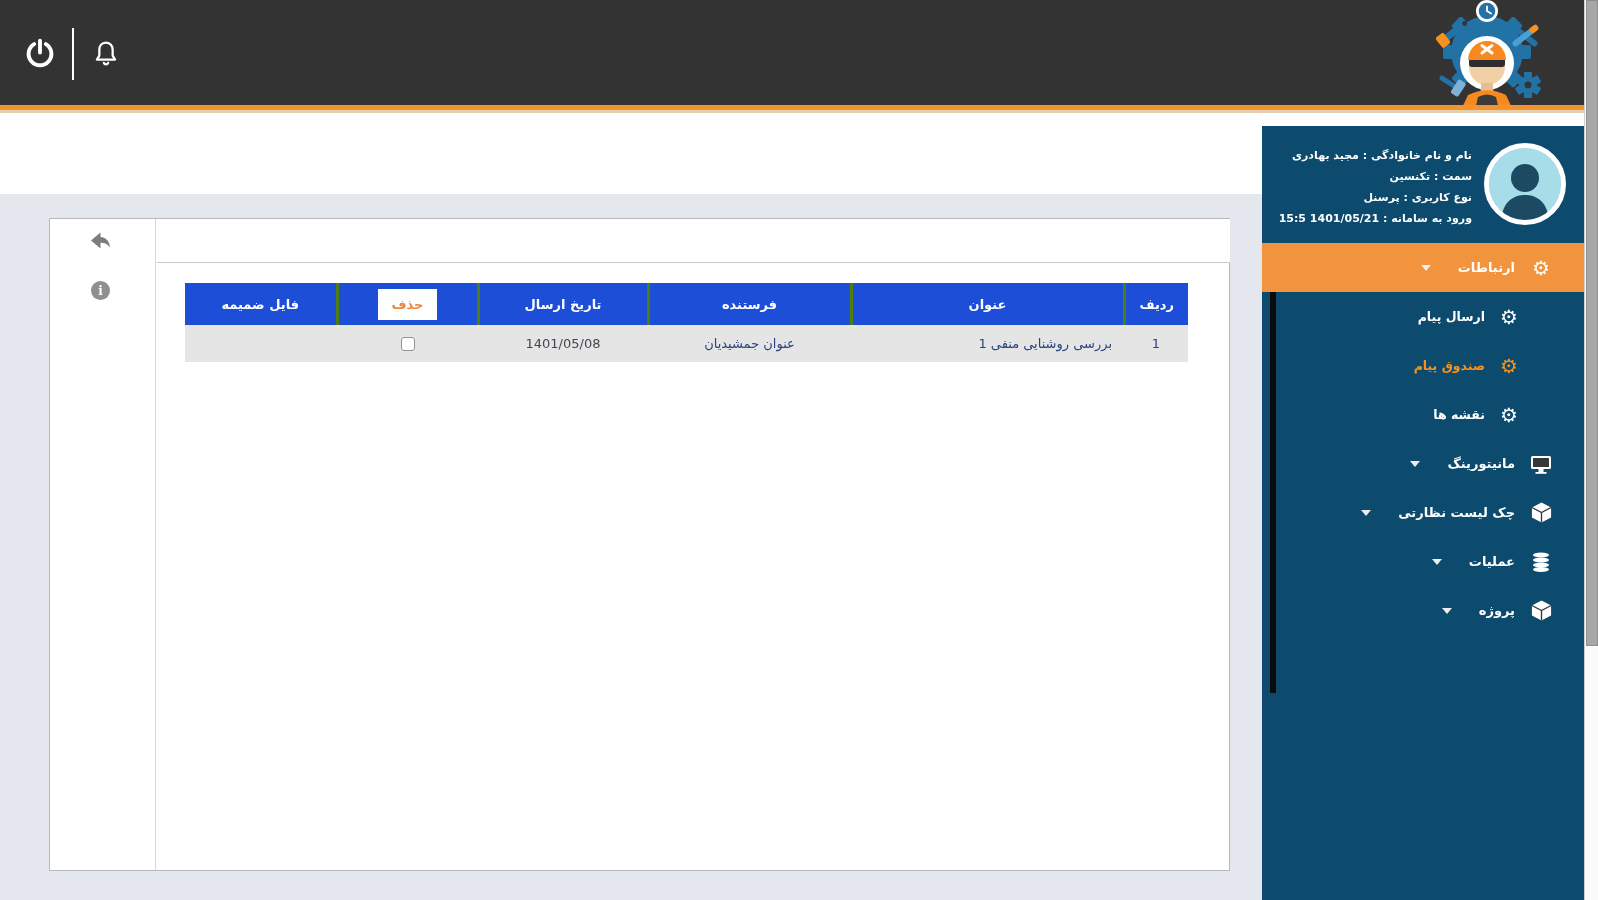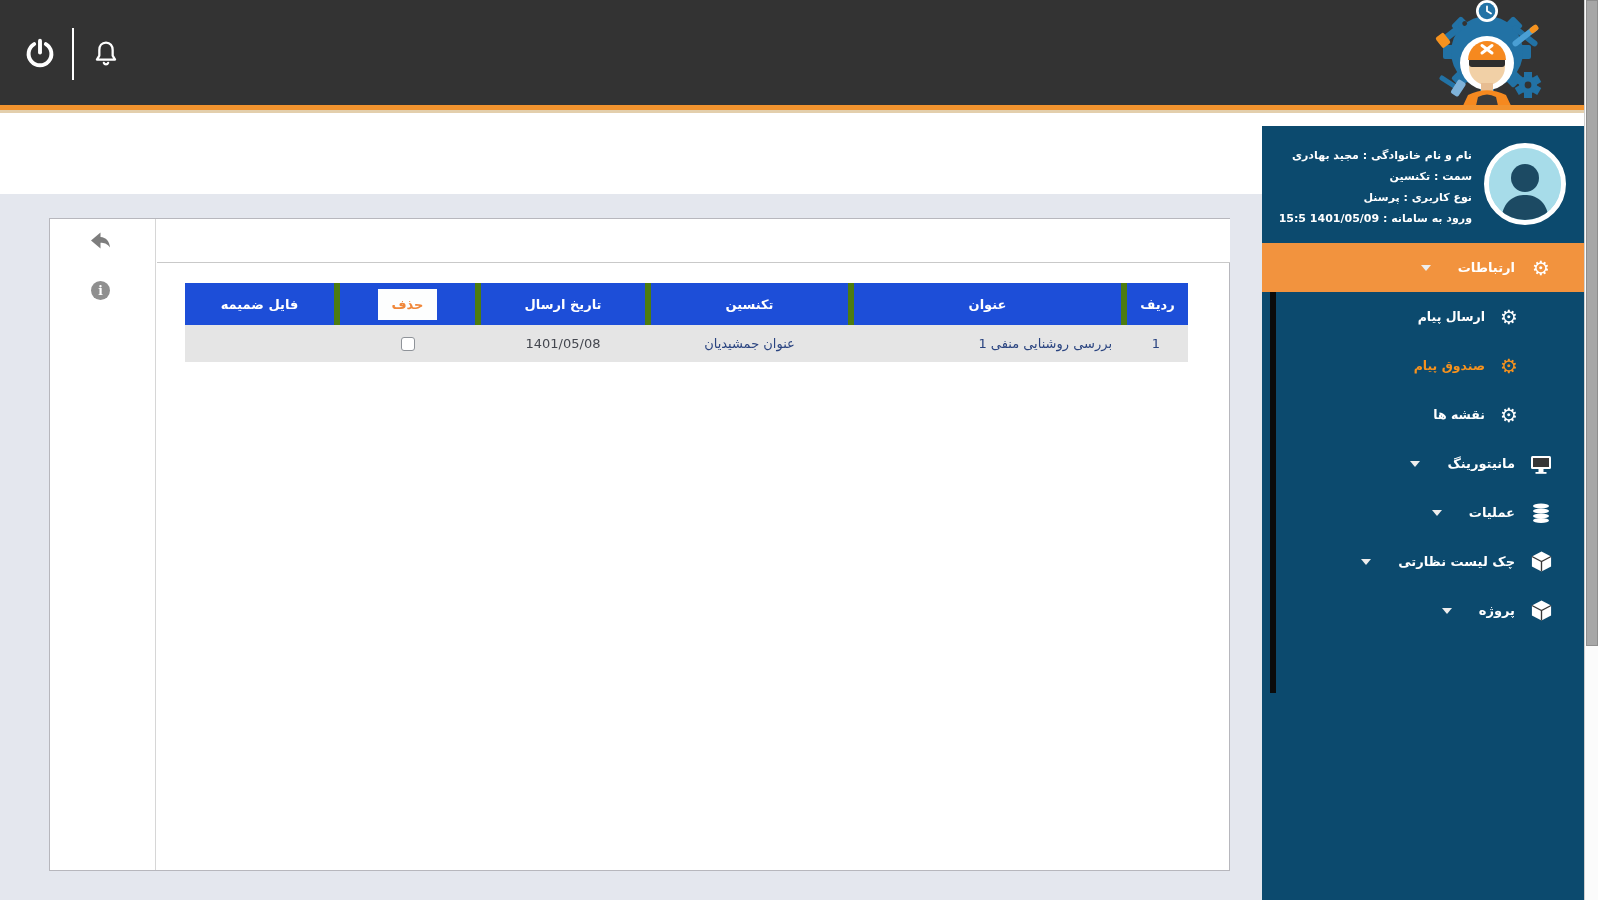--- a/index.html
+++ b/index.html
@@ -45,21 +45,21 @@
   .card-toolbar {
     position:absolute; left:107px; top:0; width:1073px; height:44px;
     border-bottom:1px solid #c9c9c9; background:#ffffff;
   }
   .table-wrap { position:absolute; left:135px; top:64px; width:1003px; }
   table.msg-table { width:1003px; border-collapse:collapse; table-layout:fixed; direction:rtl; }
   .msg-table th {
     background:#1d4ed8; color:#ffffff; height:42px;
     font-size:13px; font-weight:bold; text-align:center; vertical-align:middle;
   }
-  .msg-table th { border-left:6px solid #4d7c0f; }
+  .msg-table th { border-left:3px solid #4d7c0f; }
   .msg-table th:last-child { border-left:none; }
   .msg-table td {
     background:#e5e5e5; height:37px; font-size:13px; color:#2a4480;
     text-align:center; vertical-align:middle;
   }
   .msg-table td.cell-title { text-align:right; padding-right:12px; cursor:pointer; }
   .msg-table td.cell-date { color:#44474f; }
   .delete-header-btn {
     display:inline-block; background:#fdfefe; color:#f0873a;
     font-size:13px; font-weight:bold; font-family:inherit;
@@ -228,21 +228,21 @@
             <col style="width:273px">
             <col style="width:203px">
           <col style="width:170px">
             <col style="width:141px">
             <col style="width:152px">
         </colgroup>
         <thead>
           <tr>
             <th>ردیف</th>
             <th>عنوان</th>
-            <th>تکنسین</th>
+            <th>فرستنده</th>
             <th>تاریخ ارسال</th>
             <th>
               <button class="delete-header-btn">حذف</button>
             </th>
             <th>فایل ضمیمه</th>
           </tr>
         </thead>
         <tbody>
           <tr>
             <td>1</td>
@@ -269,21 +269,21 @@
         <circle cx="36" cy="36" r="36" fill="#a7dce9"></circle>
         <path d="M0 36 a36 36 0 0 1 72 0 L72 20 A36 36 0 0 0 0 20 Z" fill="#bde7f1"></path>
         <circle cx="36" cy="30" r="14" fill="#1c4a63"></circle>
         <path d="M12 72 C14 52 26 47 36 47 C46 47 58 52 60 72 Z" fill="#1c4a63"></path>
       </svg>
     </div>
     <div class="user-lines">
       <div>نام و نام خانوادگی : مجید بهادری</div>
       <div>سمت : تکنسین</div>
       <div>نوع کاربری : پرسنل</div>
-      <div>ورود به سامانه : 1401/05/09 15:5</div>
+      <div>ورود به سامانه : 1401/05/21 15:5</div>
     </div>
   </div>
 
   <div class="menu">
 
 
     <div class="menu-item active">
       <span class="mi-icon">
           <span class="gear-glyph">⚙</span>
         </span>
@@ -320,49 +320,49 @@
           <rect x="9.5" y="16" width="5" height="3" fill="#ffffff"></rect>
           <rect x="6.5" y="19" width="11" height="1.8" fill="#ffffff"></rect>
         </svg>
       </span>
       <span class="mi-label">مانیتورینگ</span>
       <span class="caret"></span>
     </div>
 
     <div class="menu-item">
       <span class="mi-icon">
+        <svg width="23" height="23" viewBox="0 0 24 24">
+          <path d="M12 1.5 L22 6.8 V17.2 L12 22.5 L2 17.2 V6.8 Z" fill="#ffffff"></path>
+          <path d="M2 6.8 L12 12 L22 6.8 M12 12 V22.5" stroke="#373737" stroke-width="1.4" fill="none"></path>
+        </svg>
+      </span>
+      <span class="mi-label">چک لیست نظارتی</span>
+      <span class="caret"></span>
+    </div>
+
+    <div class="menu-item">
+      <span class="mi-icon">
         <svg width="22" height="22" viewBox="0 0 22 22" fill="#ffffff">
           <ellipse cx="11" cy="4" rx="8" ry="2.6"></ellipse>
           <ellipse cx="11" cy="9" rx="8" ry="2.6"></ellipse>
           <ellipse cx="11" cy="14" rx="8" ry="2.6"></ellipse>
           <ellipse cx="11" cy="18.5" rx="8" ry="2.6"></ellipse>
         </svg>
       </span>
       <span class="mi-label">عملیات</span>
       <span class="caret"></span>
     </div>
 
     <div class="menu-item">
       <span class="mi-icon">
         <svg width="23" height="23" viewBox="0 0 24 24">
           <path d="M12 1.5 L22 6.8 V17.2 L12 22.5 L2 17.2 V6.8 Z" fill="#ffffff"></path>
           <path d="M2 6.8 L12 12 L22 6.8 M12 12 V22.5" stroke="#373737" stroke-width="1.4" fill="none"></path>
         </svg>
       </span>
-      <span class="mi-label">چک لیست نظارتی</span>
-      <span class="caret"></span>
-    </div>
-
-    <div class="menu-item">
-      <span class="mi-icon">
-        <svg width="23" height="23" viewBox="0 0 24 24">
-          <path d="M12 1.5 L22 6.8 V17.2 L12 22.5 L2 17.2 V6.8 Z" fill="#ffffff"></path>
-          <path d="M2 6.8 L12 12 L22 6.8 M12 12 V22.5" stroke="#373737" stroke-width="1.4" fill="none"></path>
-        </svg>
-      </span>
       <span class="mi-label">پروژه</span>
       <span class="caret"></span>
     </div>
 
   </div>
 </div>
 
 <div class="page-scrollbar">
   <div class="page-scroll-thumb"></div>
 </div>

